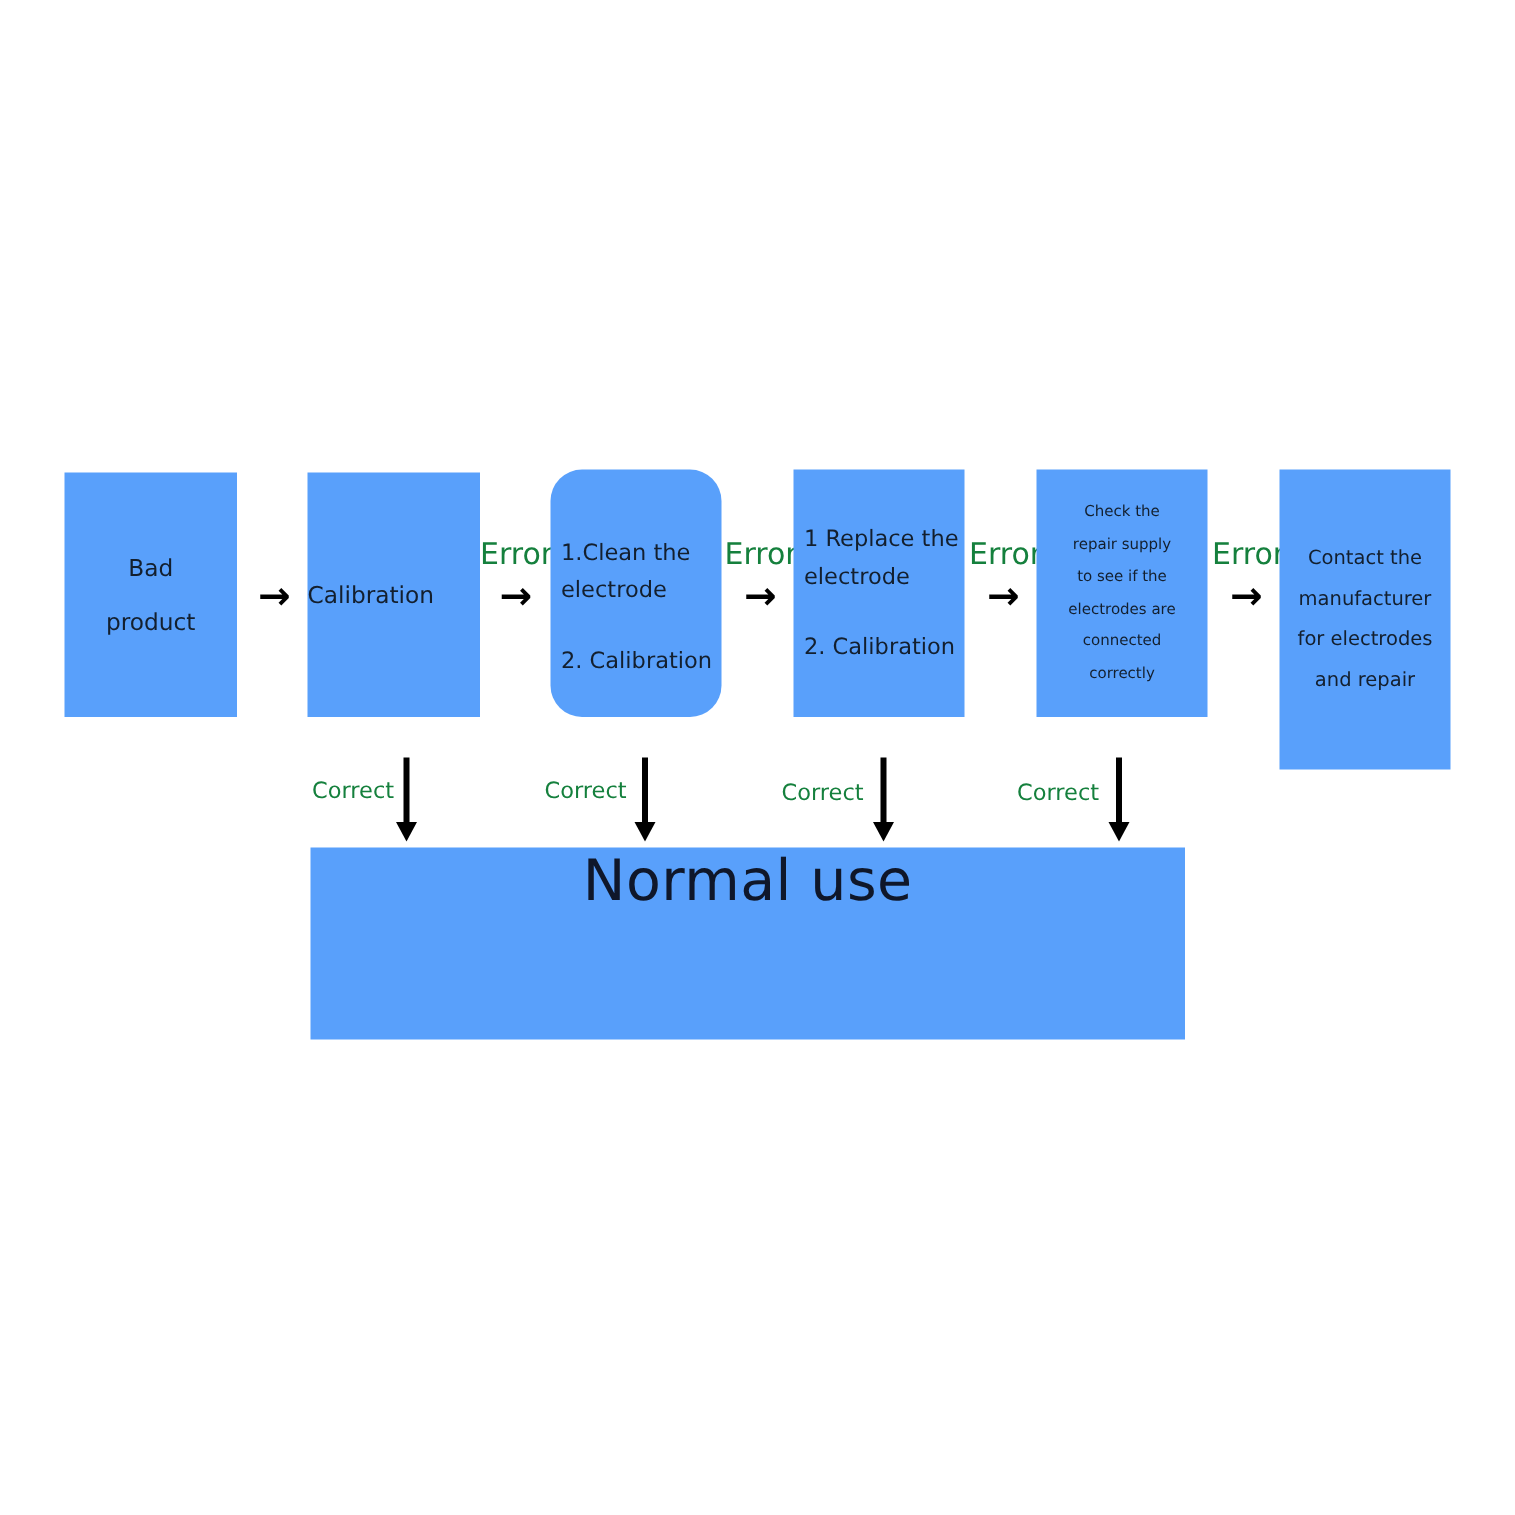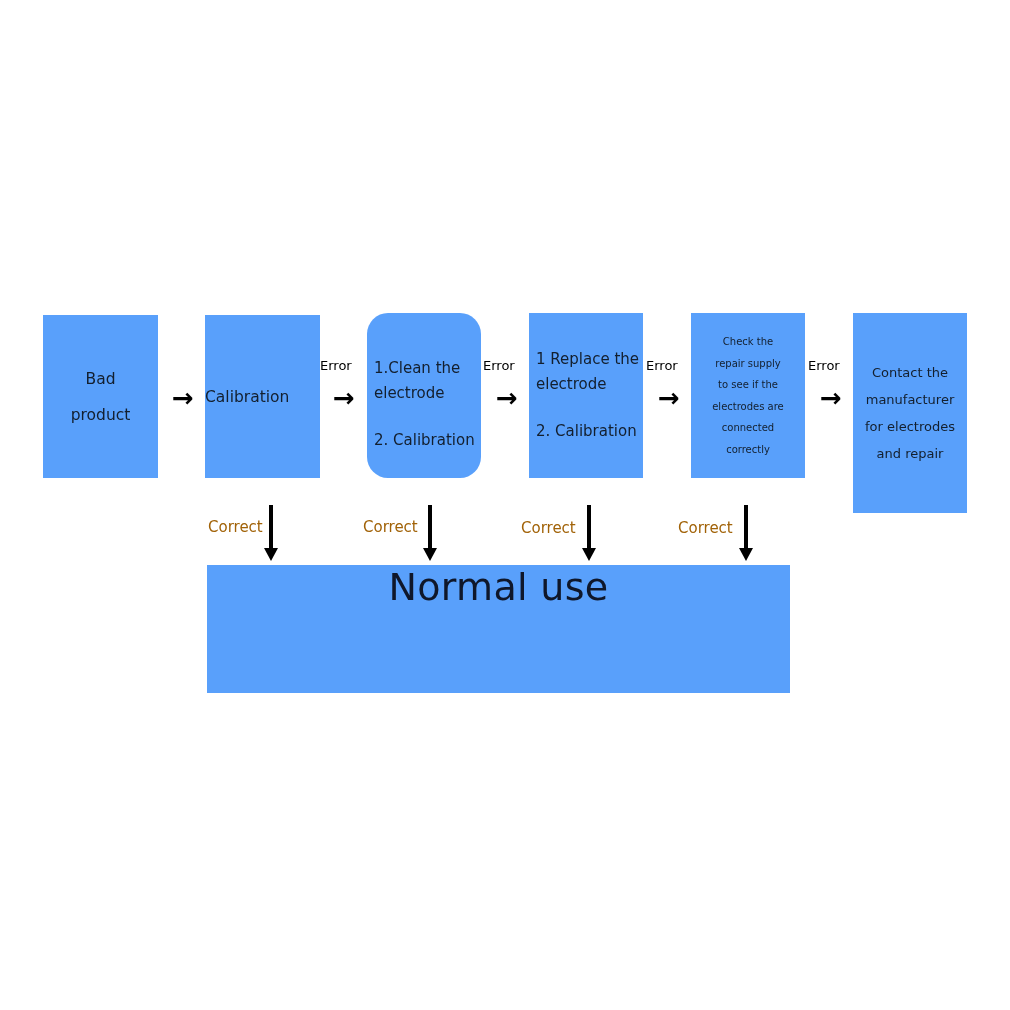--- a/index.html
+++ b/index.html
@@ -137,30 +137,30 @@
     color: #000000;
     font-size: 26px;
     line-height: 1;
     font-family: "DejaVu Sans", sans-serif;
     font-weight: bold;
   }
 
   
   .error-label {
     position: absolute;
-    color: #000000;
-    font-size: 13px;
+    color: #15803d;
+    font-size: 20px;
     line-height: 1;
     white-space: nowrap;
   }
 
   
   .correct-label {
     position: absolute;
-    color: #a16207;
+    color: #15803d;
     font-size: 15px;
     line-height: 1;
     white-space: nowrap;
   }
 
   
   .arrow-down {
     position: absolute;
     width: 18px;
   }

